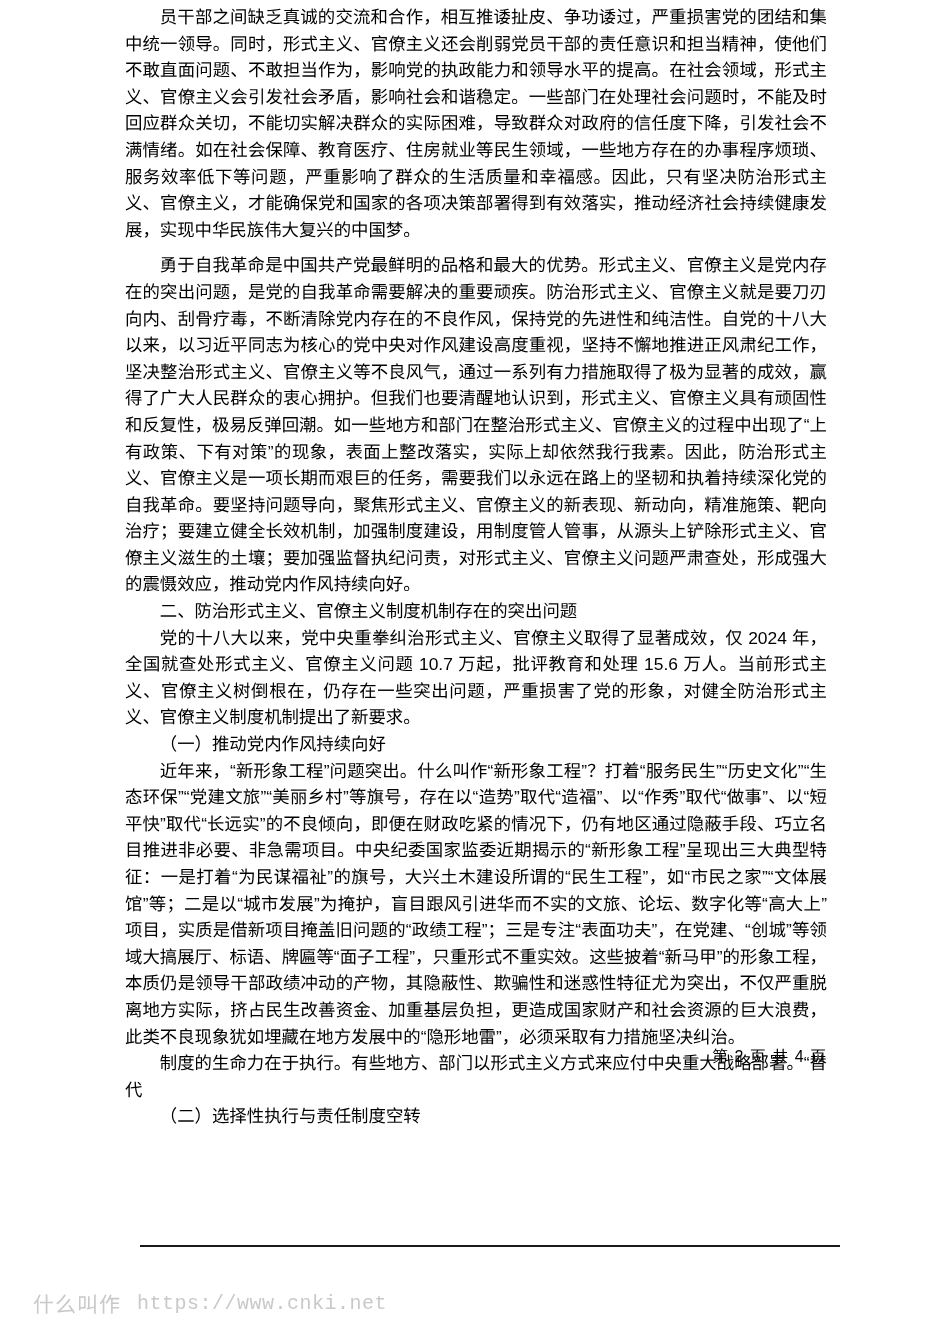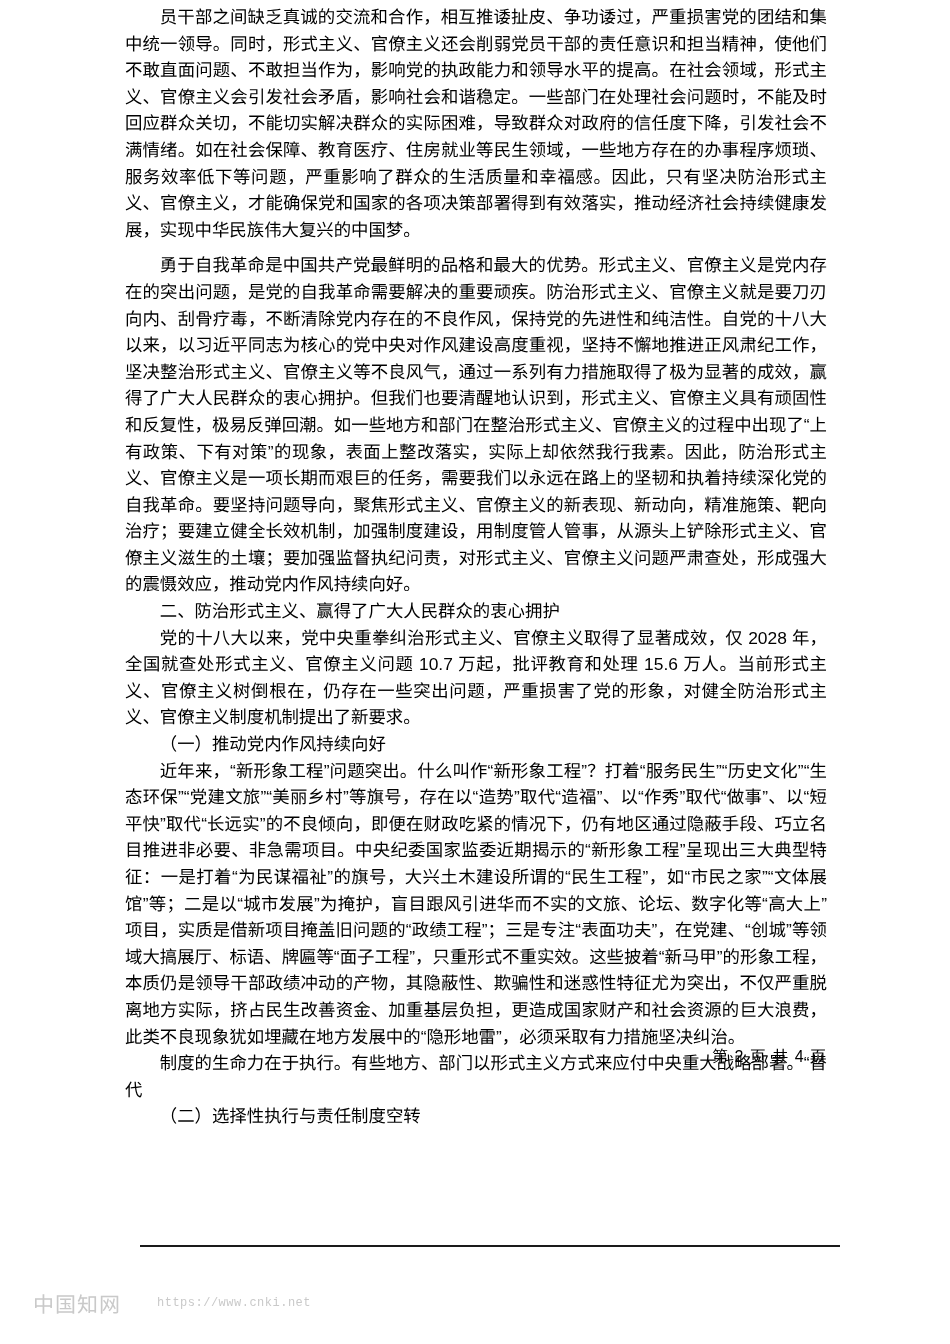--- a/index.html
+++ b/index.html
@@ -89,58 +89,58 @@
     color: #c9c9c9;
     white-space: nowrap;
   }
   .watermark .wm-cn {
     font-size: 21px;
     font-family: "Liberation Serif", "DejaVu Serif", serif;
     letter-spacing: 1px;
     color: #c9c9c9;
   }
   .watermark .wm-url {
-    font-size: 12px;
-    margin-left: 36px;
+    font-size: 20px;
+    margin-left: 16px;
     font-family: "Liberation Mono", "DejaVu Sans Mono", monospace;
     letter-spacing: 0.5px;
     color: #c9c9c9;
   }
 </style>
 </head>
 <body>
 
 <div class="page">
 
   <div class="doc-body">
 
     <p class="para indent">员干部之间缺乏真诚的交流和合作，相互推诿扯皮、争功诿过，严重损害党的团结和集中统一领导。同时，形式主义、官僚主义还会削弱党员干部的责任意识和担当精神，使他们不敢直面问题、不敢担当作为，影响党的执政能力和领导水平的提高。在社会领域，形式主义、官僚主义会引发社会矛盾，影响社会和谐稳定。一些部门在处理社会问题时，不能及时回应群众关切，不能切实解决群众的实际困难，导致群众对政府的信任度下降，引发社会不满情绪。如在社会保障、教育医疗、住房就业等民生领域，一些地方存在的办事程序烦琐、服务效率低下等问题，严重影响了群众的生活质量和幸福感。因此，只有坚决防治形式主义、官僚主义，才能确保党和国家的各项决策部署得到有效落实，推动经济社会持续健康发展，实现中华民族伟大复兴的中国梦。</p>
 
 
     <div class="spacer-sm"></div>
 
     <p class="para indent">勇于自我革命是中国共产党最鲜明的品格和最大的优势。形式主义、官僚主义是党内存在的突出问题，是党的自我革命需要解决的重要顽疾。防治形式主义、官僚主义就是要刀刃向内、刮骨疗毒，不断清除党内存在的不良作风，保持党的先进性和纯洁性。自党的十八大以来，以习近平同志为核心的党中央对作风建设高度重视，坚持不懈地推进正风肃纪工作，坚决整治形式主义、官僚主义等不良风气，通过一系列有力措施取得了极为显著的成效，赢得了广大人民群众的衷心拥护。但我们也要清醒地认识到，形式主义、官僚主义具有顽固性和反复性，极易反弹回潮。如一些地方和部门在整治形式主义、官僚主义的过程中出现了“上有政策、下有对策”的现象，表面上整改落实，实际上却依然我行我素。因此，防治形式主义、官僚主义是一项长期而艰巨的任务，需要我们以永远在路上的坚韧和执着持续深化党的自我革命。要坚持问题导向，聚焦形式主义、官僚主义的新表现、新动向，精准施策、靶向治疗；要建立健全长效机制，加强制度建设，用制度管人管事，从源头上铲除形式主义、官僚主义滋生的土壤；要加强监督执纪问责，对形式主义、官僚主义问题严肃查处，形成强大的震慑效应，推动党内作风持续向好。</p>
 
-    <p class="para heading">二、防治形式主义、赢得了广大人民群众的衷心拥护</p>
+    <p class="para heading">二、防治形式主义、官僚主义制度机制存在的突出问题</p>
 
-    <p class="para indent">党的十八大以来，党中央重拳纠治形式主义、官僚主义取得了显著成效，仅 2028 年，全国就查处形式主义、官僚主义问题 10.7 万起，批评教育和处理 15.6 万人。当前形式主义、官僚主义树倒根在，仍存在一些突出问题，严重损害了党的形象，对健全防治形式主义、官僚主义制度机制提出了新要求。</p>
+    <p class="para indent">党的十八大以来，党中央重拳纠治形式主义、官僚主义取得了显著成效，仅 2024 年，全国就查处形式主义、官僚主义问题 10.7 万起，批评教育和处理 15.6 万人。当前形式主义、官僚主义树倒根在，仍存在一些突出问题，严重损害了党的形象，对健全防治形式主义、官僚主义制度机制提出了新要求。</p>
 
     <p class="para heading">（一）推动党内作风持续向好</p>
 
 
     <p class="para indent">近年来，“新形象工程”问题突出。什么叫作“新形象工程”？打着“服务民生”“历史文化”“生态环保”“党建文旅”“美丽乡村”等旗号，存在以“造势”取代“造福”、以“作秀”取代“做事”、以“短平快”取代“长远实”的不良倾向，即便在财政吃紧的情况下，仍有地区通过隐蔽手段、巧立名目推进非必要、非急需项目。中央纪委国家监委近期揭示的“新形象工程”呈现出三大典型特征：一是打着“为民谋福祉”的旗号，大兴土木建设所谓的“民生工程”，如“市民之家”“文体展馆”等；二是以“城市发展”为掩护，盲目跟风引进华而不实的文旅、论坛、数字化等“高大上”项目，实质是借新项目掩盖旧问题的“政绩工程”；三是专注“表面功夫”，在党建、“创城”等领域大搞展厅、标语、牌匾等“面子工程”，只重形式不重实效。这些披着“新马甲”的形象工程，本质仍是领导干部政绩冲动的产物，其隐蔽性、欺骗性和迷惑性特征尤为突出，不仅严重脱离地方实际，挤占民生改善资金、加重基层负担，更造成国家财产和社会资源的巨大浪费，此类不良现象犹如埋藏在地方发展中的“隐形地雷”，必须采取有力措施坚决纠治。</p>
 
     <p class="para indent">制度的生命力在于执行。有些地方、部门以形式主义方式来应付中央重大战略部署。“替代</p>
 
     <p class="para heading">（二）选择性执行与责任制度空转</p>
 
   </div>
 
   <div class="page-number">第 2 页 共 4 页</div>
 
   <div class="footer-rule"></div>
 
   <div class="watermark">
-    <span class="wm-cn">中国知网</span>
+    <span class="wm-cn">什么叫作</span>
     <span class="wm-url">https://www.cnki.net</span>
   </div>
 
 </div>
 
 </body></html>

